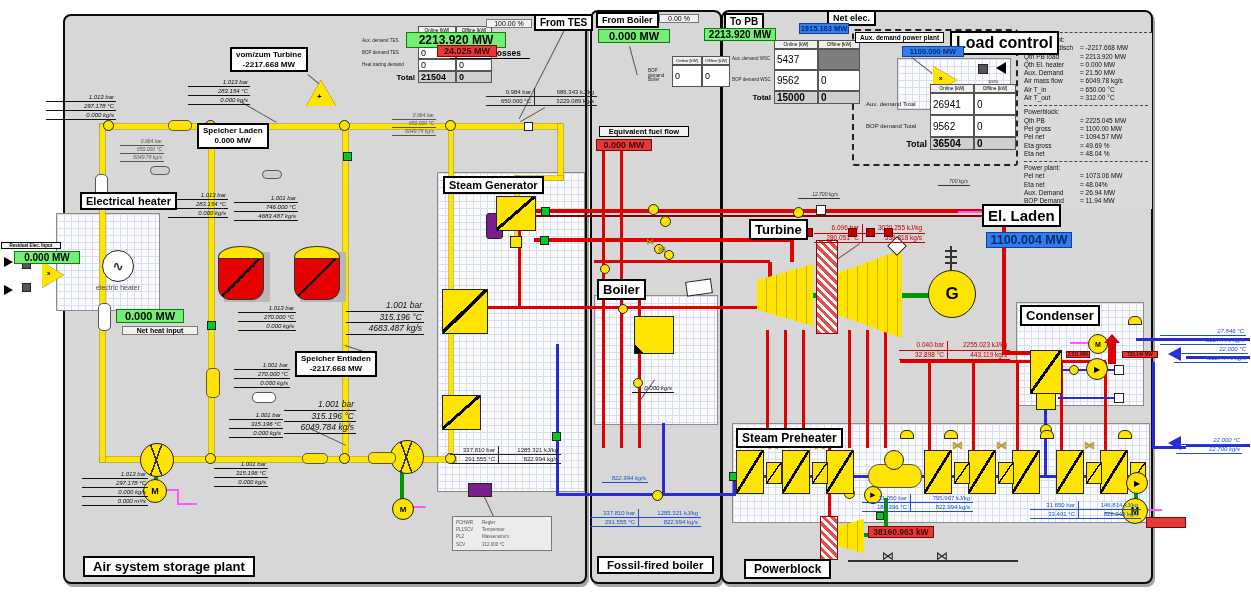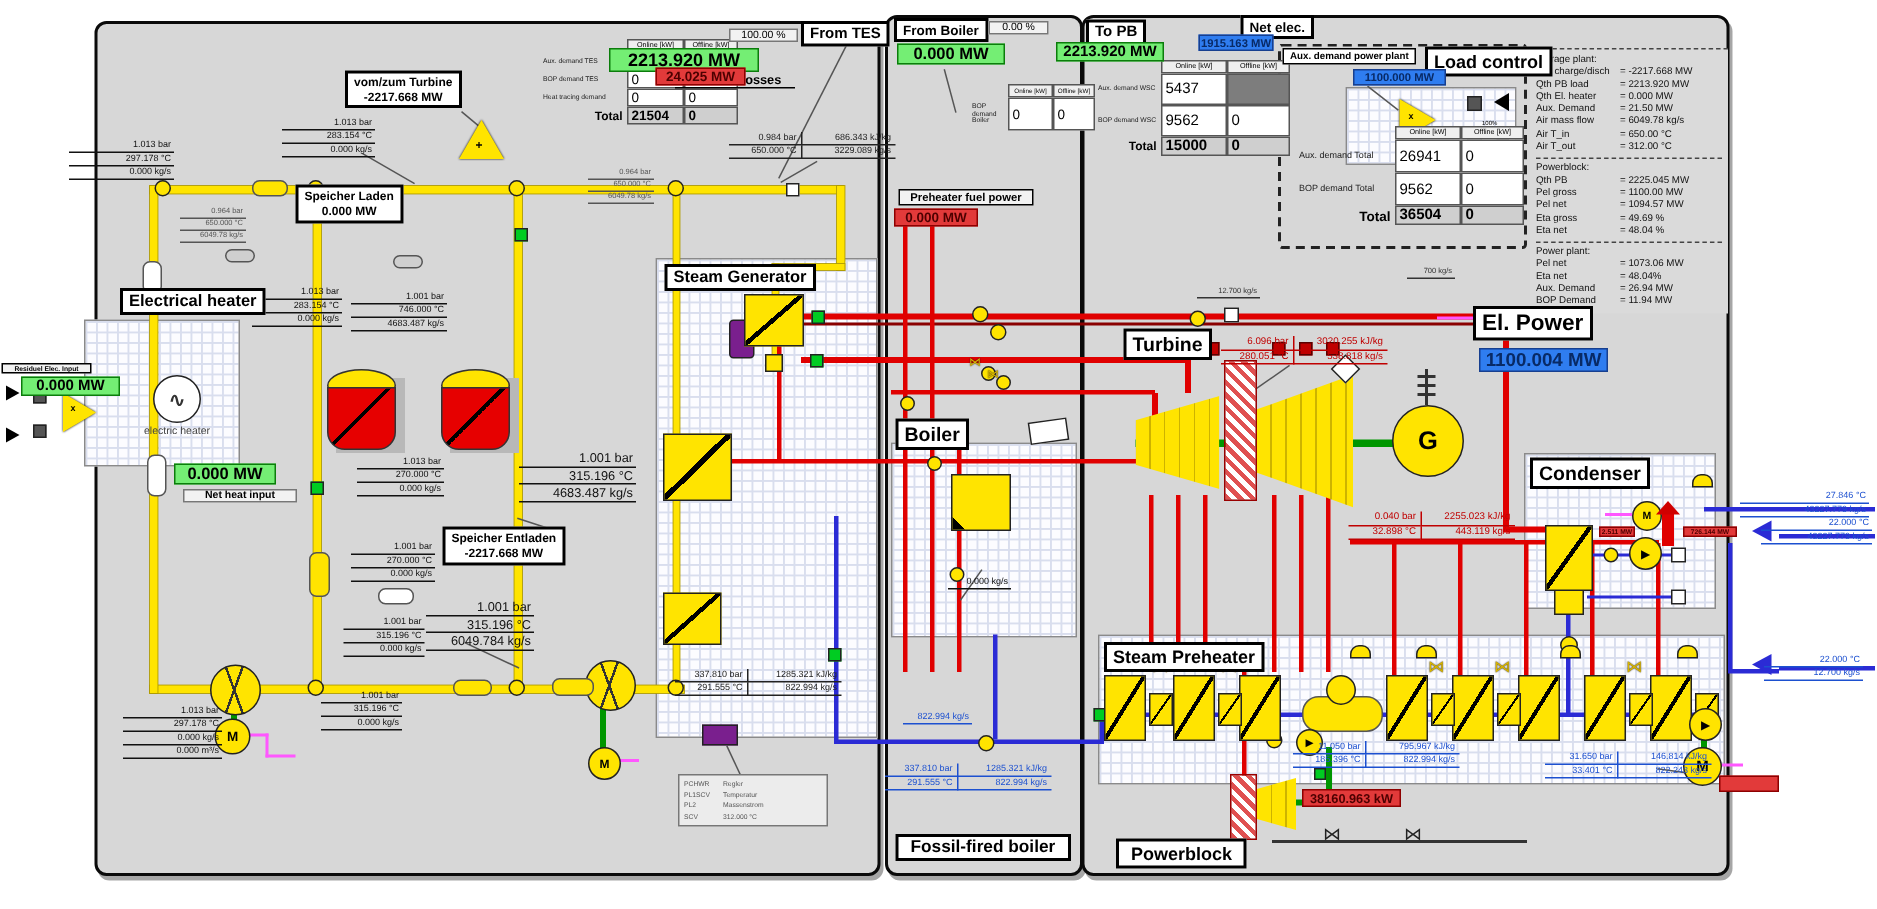--- a/index.html
+++ b/index.html
@@ -22,21 +22,21 @@
   .gsq{background:#00cc22;}
   .wsq{background:#fff;}
   .rsq{background:#c00000;border-color:#5a0000;}
   .psq{background:#7a1f8e;border-color:#222;}
   .boxlab{position:absolute;background:#fff;border:2px solid #000;font-weight:bold;text-align:center;white-space:nowrap;padding:1px 4px;z-index:6;}
   .val-g{position:absolute;background:#74ee74;border:1px solid #0b7d0b;font-weight:bold;text-align:center;white-space:nowrap;z-index:7;}
   .val-r{position:absolute;background:#e23a3a;border:1px solid #8d0000;color:#4d0000;font-weight:bold;text-align:center;white-space:nowrap;z-index:7;}
   .val-b{position:absolute;background:#2f7df0;border:1px solid #173f8f;color:#082a66;font-weight:bold;text-align:center;white-space:nowrap;z-index:7;}
   .pct{position:absolute;background:#f2f2f2;border:1px solid #777;font-size:7px;text-align:center;white-space:nowrap;z-index:6;}
   .meas{position:absolute;font-size:6px;line-height:1;text-align:right;color:#111;z-index:5;}
-  .meas .line{border-bottom:1px solid;padding:1px 2px 1px 3px;white-space:nowrap;}
+  .meas .line{border-bottom:1px solid;padding:1px 2px 1px 3px;white-space:nowrap;font-style:italic;}
   .meas.big{font-size:8.5px;}
   .meas.tiny{font-size:5px;color:#555;}
   .meas.blue{color:#1c50d0;}
   .m4{position:absolute;font-size:6px;line-height:1;color:#222;z-index:5;}
   .m4 .row{display:flex;}
   .m4 .row span{border-bottom:1px solid;padding:1px 3px;white-space:nowrap;}
   .m4 .row .c0{width:42px;text-align:right;}
   .m4 .row .c1{width:56px;text-align:right;border-left:1px solid;}
   .m4.blue{color:#1c50d0;}
   .m4.red{color:#c00000;font-size:6.5px;}
@@ -79,20 +79,21 @@
 </style>
 </head>
 <body>
 
 <div id="canvas">
 
   <div class="panel" style="left:63px;top:14px;width:520px;height:566px"></div>
   <div class="panel" style="left:590px;top:10px;width:128px;height:570px"></div>
   <div class="panel" style="left:721px;top:10px;width:428px;height:570px"></div>
 
+  <div class="seclab" style="left:83px;top:556px">Air system storage plant</div>
   <div class="seclab" style="left:597px;top:556px;font-size:11.5px">Fossil-fired boiler</div>
   <div class="seclab" style="left:744px;top:559px;font-size:12px">Powerblock</div>
 
   <div class="grid" style="left:56px;top:213px;width:102px;height:96px"></div>
   <div class="grid" style="left:437px;top:172px;width:146px;height:318px"></div>
   <div class="grid" style="left:594px;top:295px;width:122px;height:128px"></div>
   <div class="grid" style="left:1016px;top:302px;width:126px;height:102px"></div>
   <div class="grid" style="left:732px;top:423px;width:416px;height:98px"></div>
   <div class="grid" style="left:897px;top:58px;width:112px;height:50px"></div>
 
@@ -412,21 +413,21 @@
           <td class="hd" style="font-size:4.2px">Offline [kW]</td>
         </tr>
     <tr>
           <td class="lab">BOP demand Boiler</td>
           <td class="v" style="width:24px;height:20px">0</td>
           <td class="v" style="width:22px">0</td>
         </tr>
   </tbody>
     </table>
 
-  <div class="pct" style="left:599px;top:126px;width:88px;font-size:7.5px;font-weight:bold;border-color:#000">Preheater fuel power</div>
+  <div class="pct" style="left:599px;top:126px;width:88px;font-size:7.5px;font-weight:bold;border-color:#000">Equivalent fuel flow</div>
   <div class="val-r" style="left:596px;top:139px;width:54px;font-size:9px">0.000 MW</div>
 
   <div class="boxlab" style="left:597px;top:279px;font-size:13px">Boiler</div>
   <div class="sq" style="left:634px;top:316px;width:38px;height:36px;background:#ffe400;background-image:linear-gradient(45deg,#000 0 6px,transparent 6px)"></div>
   <div class="sq wsq" style="left:686px;top:280px;width:24px;height:13px;transform:rotate(-8deg)"></div>
 
   <div class="node" style="left:648px;top:204px;width:9px;height:9px"></div>
   <div class="node" style="left:660px;top:216px;width:9px;height:9px"></div>
   <div class="node" style="left:654px;top:244px;width:8px;height:8px"></div>
   <div class="node" style="left:664px;top:250px;width:8px;height:8px"></div>
@@ -479,21 +480,21 @@
     <tr class="tot">
           <td class="totlab">Total</td>
           <td class="v" style="font-size:10px">15000</td>
           <td class="v" style="font-size:10px">0</td>
         </tr>
   </tbody>
     </table>
 
   <div style="position:absolute;left:852px;top:29px;width:162px;height:133px;border:2px dashed #222;border-radius:3px;z-index:3"></div>
   <div class="boxlab" style="left:855px;top:32px;font-size:6.5px;border-width:1.5px">Aux. demand power plant</div>
-  <div class="boxlab" style="left:950px;top:31px;font-size:12px">Load control</div>
+  <div class="boxlab" style="left:950px;top:31px;font-size:16px">Load control</div>
   <div class="val-b" style="left:902px;top:46px;width:60px;font-size:7.5px">1100.000 MW</div>
   <div class="tri" style="left:933px;top:66px;border-top:14px solid transparent;border-bottom:14px solid transparent;border-left:24px solid #ffe400;filter:drop-shadow(0 0 .6px #000)"></div>
   <div class="smtxt" style="left:939px;top:75px;font-size:6px;font-weight:bold">x</div>
   <div class="sq" style="left:978px;top:64px;width:8px;height:8px;background:#555"></div>
   <div class="sq" style="left:978px;top:88px;width:8px;height:8px;background:#555"></div>
   <div class="tri" style="left:996px;top:62px;border-top:6px solid transparent;border-bottom:6px solid transparent;border-right:10px solid #000"></div>
   <div class="tri" style="left:996px;top:86px;border-top:6px solid transparent;border-bottom:6px solid transparent;border-right:10px solid #000"></div>
   <div class="smtxt" style="left:988px;top:79px;font-size:4px">100%</div>
 
   <table class="tbl" style="left:866px;top:84px">
@@ -627,21 +628,21 @@
   <div class="sq rsq" style="left:866px;top:228px;width:7px;height:7px"></div>
   <div class="sq rsq" style="left:884px;top:228px;width:7px;height:7px"></div>
   <div class="diamond" style="left:890px;top:239px;width:12px;height:12px"></div>
 
   <div class="circ" style="left:928px;top:270px;width:46px;height:46px;font-size:17px">G</div>
   <div class="pp ck" style="left:950px;top:246px;width:2px;height:24px"></div>
   <div class="pp ck" style="left:945px;top:250px;width:12px;height:2px"></div>
   <div class="pp ck" style="left:945px;top:256px;width:12px;height:2px"></div>
   <div class="pp ck" style="left:945px;top:262px;width:12px;height:2px"></div>
 
-  <div class="boxlab" style="left:982px;top:204px;font-size:15px">El. Power</div>
+  <div class="boxlab" style="left:982px;top:204px;font-size:15px">El. Laden</div>
   <div class="val-b" style="left:986px;top:232px;width:84px;font-size:12.5px">1100.004 MW</div>
 
   <div class="m4 red" style="left:899px;top:341px">
       <div class="row">
         <span class="c0">0.040 bar</span>
         <span class="c1">2255.023 kJ/kg</span>
       </div>
       <div class="row">
         <span class="c0">32.898 °C</span>
         <span class="c1">443.119 kg/s</span>

